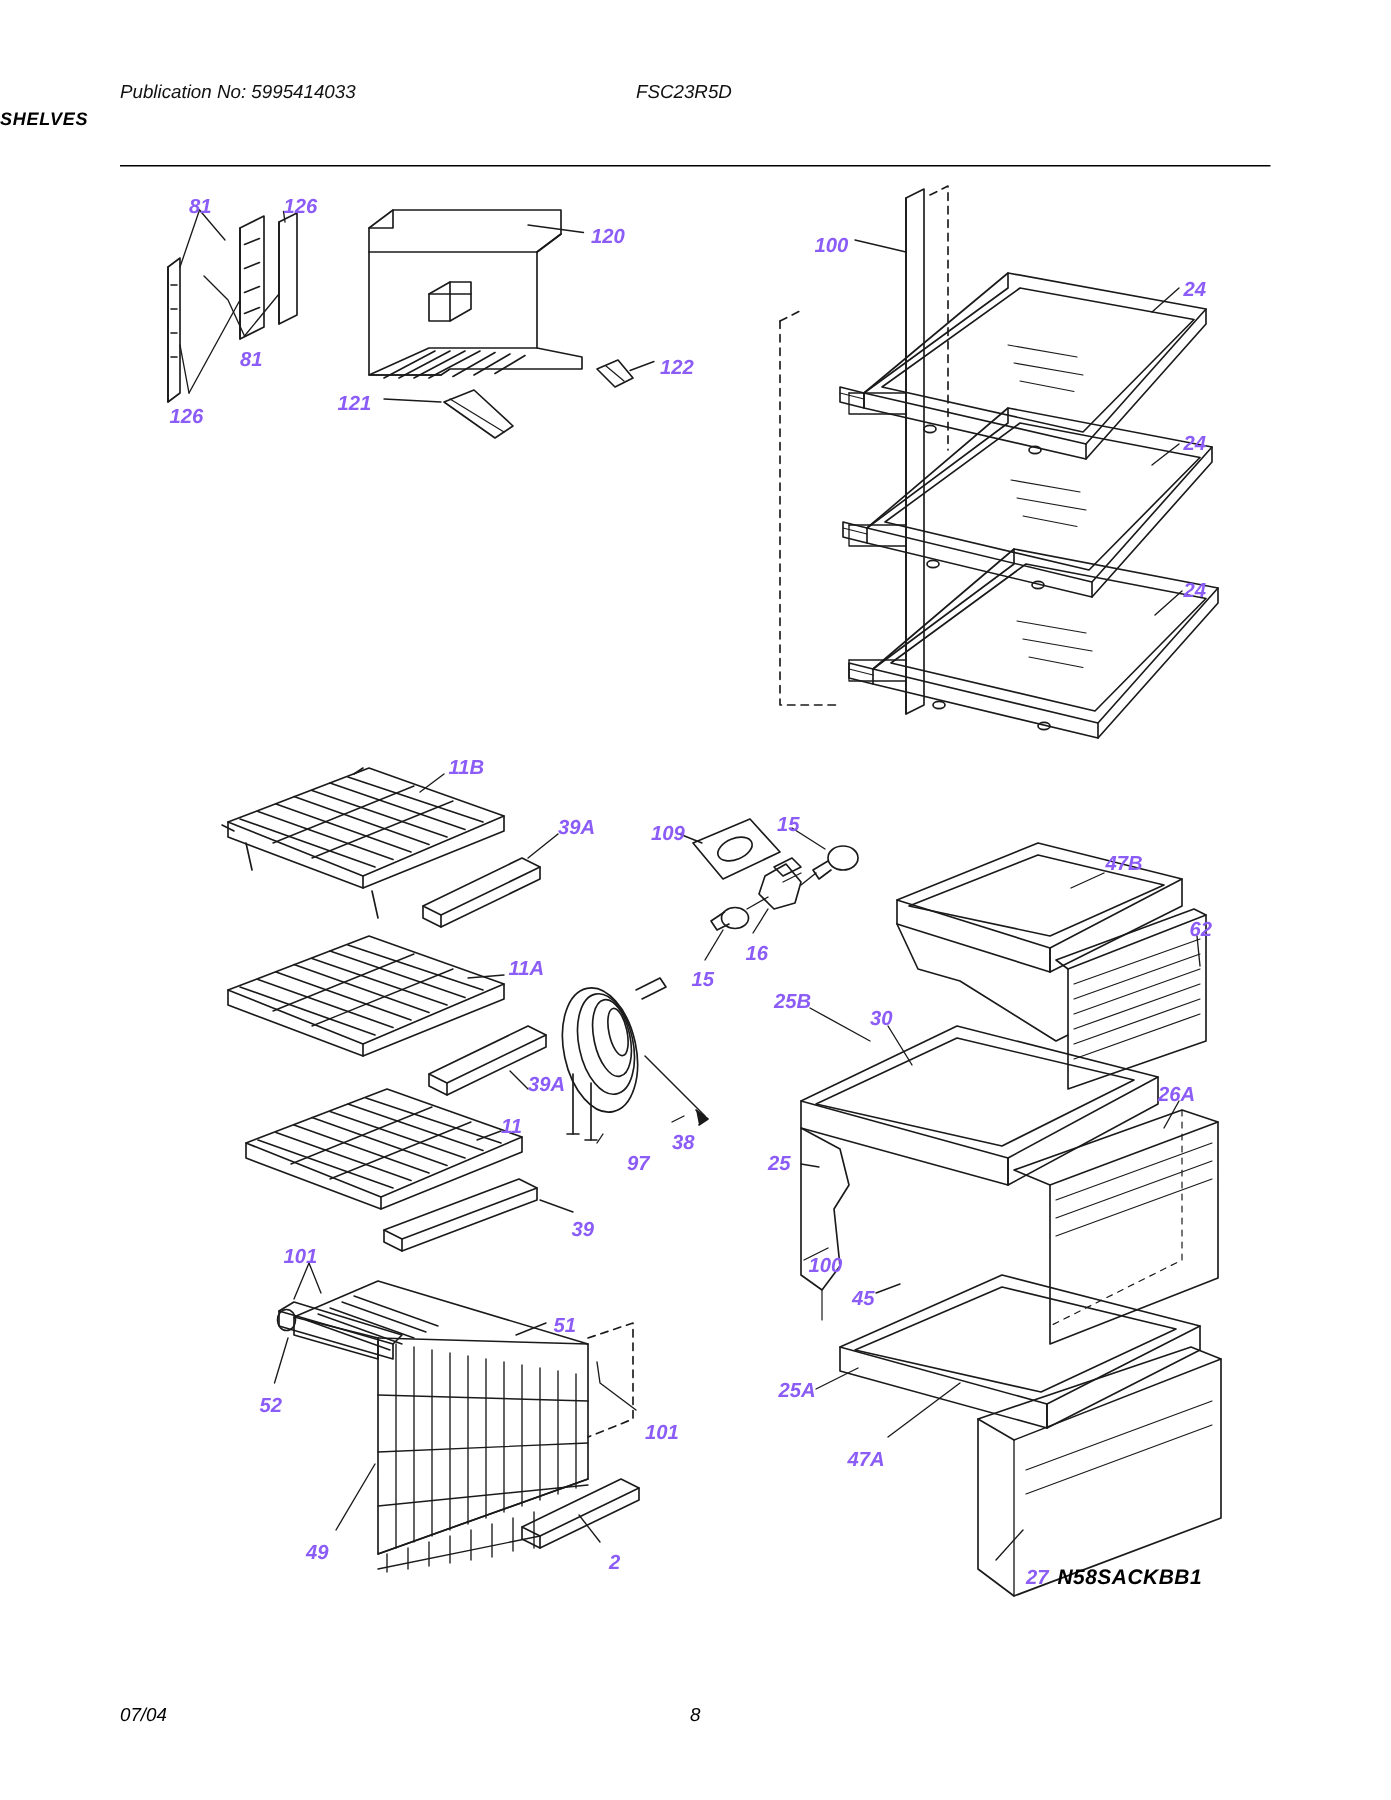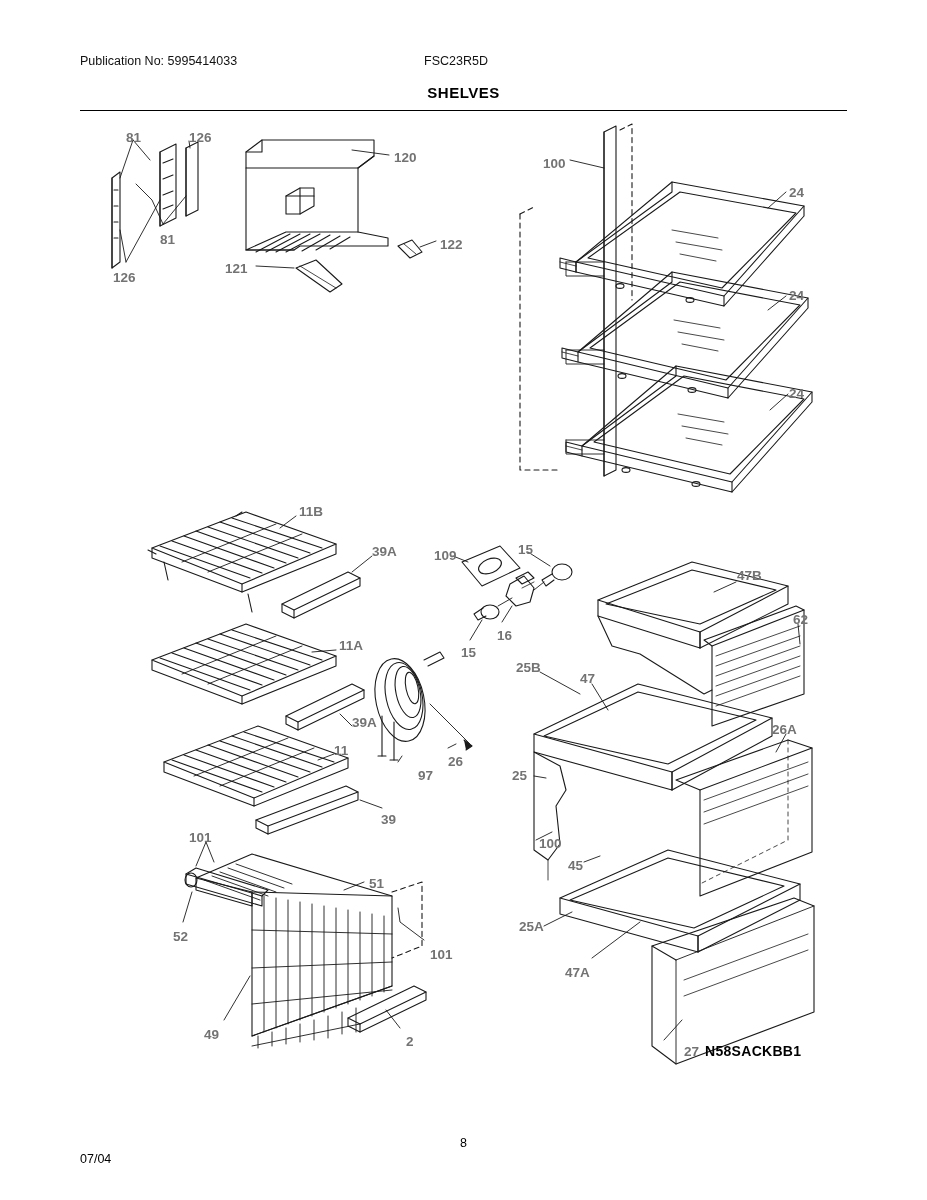--- a/index.html
+++ b/index.html
@@ -12,52 +12,51 @@
     height: 1200px;
     font-family: "Liberation Sans", sans-serif;
     color: #000;
     position: relative;
     overflow: hidden;
   }
   .page {
     position: relative;
     width: 927px;
     height: 1200px;
+    font-style: italic;
   }
   .hdr {
     position: absolute;
     font-size: 12.5px;
     color: #111;
     white-space: nowrap;
   }
   #pub-no { left: 80px; top: 54px; }
   #model-no { left: 424px; top: 54px; }
   #page-title {
     position: absolute;
     left: 0; right: 0;
-    top: 84px;
-    text-align: center;
-    font-size: 15px;
+    top: 72px;
+    font-size: 12px;
     font-weight: bold;
     letter-spacing: 0.5px;
   }
   #title-rule {
     position: absolute;
     left: 80px;
     top: 110px;
     width: 767px;
     height: 1px;
     background: #000;
   }
   #footer-date {
     position: absolute;
     left: 80px;
     top: 1136px;
     font-size: 12.5px;
-    margin-top: 16px;
   }
   #footer-page {
     position: absolute;
     left: 0; right: 0;
     top: 1136px;
     text-align: center;
     font-size: 12.5px;
   }
   #diagram-code {
     position: absolute;
@@ -71,21 +70,21 @@
     position: absolute;
     left: 0;
     top: 0;
     width: 927px;
     height: 1200px;
   }
   .callout {
     position: absolute;
     font-size: 13.5px;
     font-weight: bold;
-    color: #737373;
+    color: #8b5cf6;
     white-space: nowrap;
   }
 </style>
 </head>
 <body>
 
 <div class="page">
 
   <div class="hdr" id="pub-no">
     <span>Publication No:</span>
@@ -368,32 +367,32 @@
       <div class="callout" style="left: 299px; top: 504px;">11B</div>
       <div class="callout" style="left: 372px; top: 544px;">39A</div>
       <div class="callout" style="left: 434px; top: 548px;">109</div>
       <div class="callout" style="left: 518px; top: 542px;">15</div>
       <div class="callout" style="left: 461px; top: 645px;">15</div>
       <div class="callout" style="left: 497px; top: 628px;">16</div>
       <div class="callout" style="left: 339px; top: 638px;">11A</div>
       <div class="callout" style="left: 352px; top: 715px;">39A</div>
       <div class="callout" style="left: 334px; top: 743px;">11</div>
       <div class="callout" style="left: 401px; top: 768px; margin-left: 17px;">97</div>
-      <div class="callout" style="left: 448px; top: 754px;">26</div>
+      <div class="callout" style="left: 448px; top: 754px;">38</div>
       <div class="callout" style="left: 381px; top: 812px;">39</div>
       <div class="callout" style="left: 189px; top: 830px;">101</div>
       <div class="callout" style="left: 369px; top: 876px;">51</div>
       <div class="callout" style="left: 173px; top: 929px;">52</div>
       <div class="callout" style="left: 430px; top: 947px;">101</div>
       <div class="callout" style="left: 204px; top: 1027px;">49</div>
       <div class="callout" style="left: 406px; top: 1034px;">2</div>
       <div class="callout" style="left: 737px; top: 568px;">47B</div>
       <div class="callout" style="left: 793px; top: 612px;">62</div>
       <div class="callout" style="left: 516px; top: 660px;">25B</div>
-      <div class="callout" style="left: 580px; top: 671px;">47</div>
+      <div class="callout" style="left: 580px; top: 671px;">30</div>
       <div class="callout" style="left: 772px; top: 722px;">26A</div>
       <div class="callout" style="left: 512px; top: 768px;">25</div>
       <div class="callout" style="left: 539px; top: 836px;">100</div>
       <div class="callout" style="left: 568px; top: 858px;">45</div>
       <div class="callout" style="left: 519px; top: 919px;">25A</div>
       <div class="callout" style="left: 565px; top: 965px;">47A</div>
       <div class="callout" style="left: 644px; top: 1044px; margin-left: 40px;">27</div>
     </div>
 
   <div id="diagram-code">N58SACKBB1</div>

